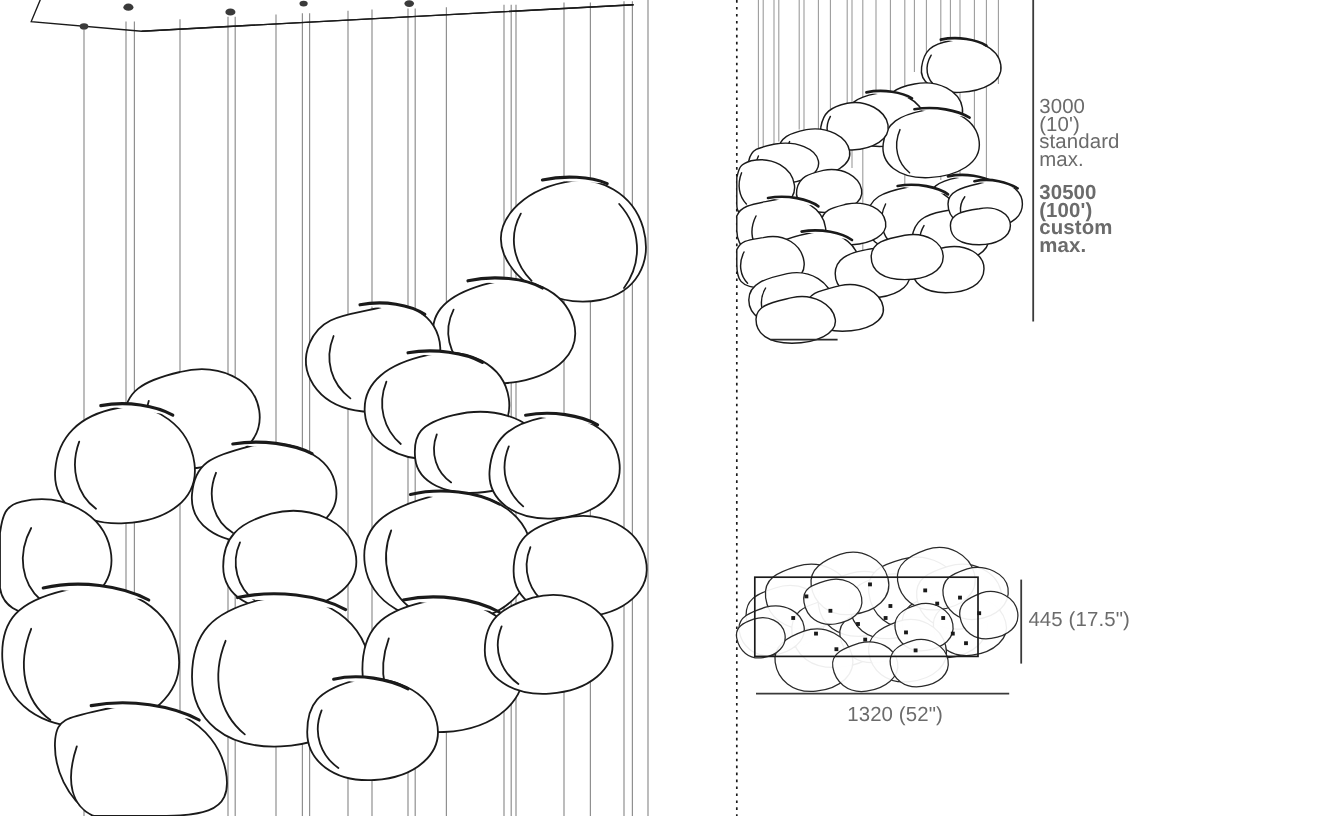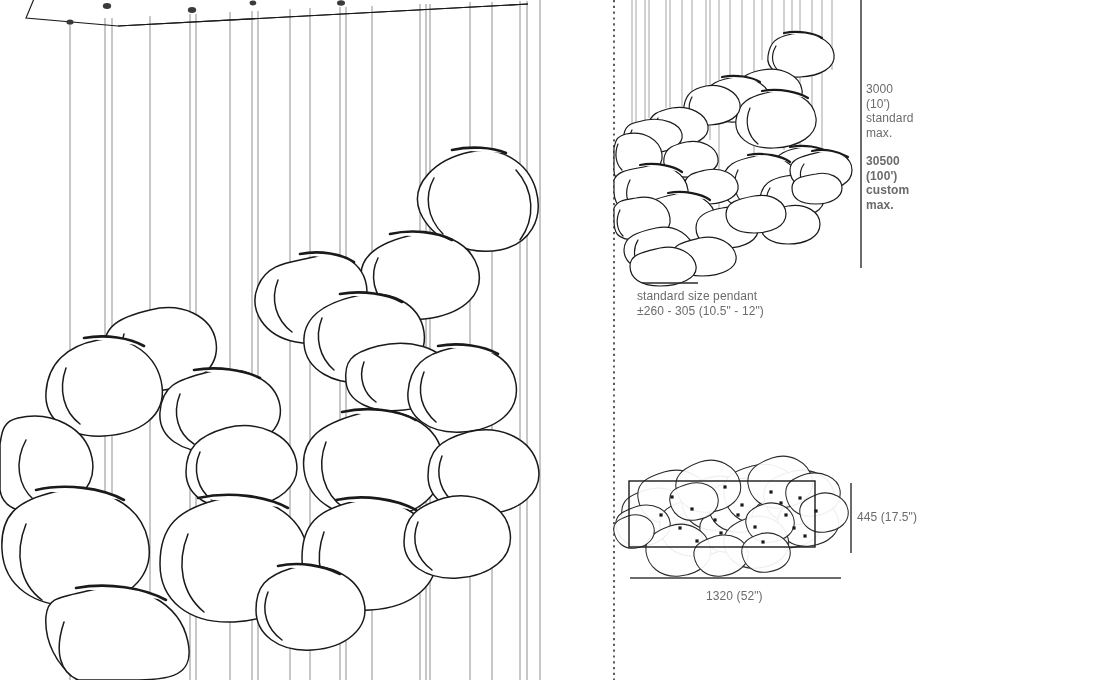--- a/index.html
+++ b/index.html
@@ -1,20 +1,20 @@
 <!DOCTYPE html>
 <html><head>
 <meta charset="utf-8">
 <style>
   html,body{margin:0;padding:0;background:#ffffff;}
   body{width:1110px;height:680px;position:relative;overflow:hidden;
        font-family:"Liberation Sans","DejaVu Sans",sans-serif;}
   .stage{position:absolute;inset:0;width:1110px;height:680px;}
   svg{display:block;}
-  .lbl{position:absolute;color:#6b6b6b;font-size:12px;line-height:14.5px;white-space:pre;letter-spacing:.1px;}
+  .lbl{position:absolute;color:#6b6b6b;font-size:17px;line-height:14.5px;white-space:pre;letter-spacing:.1px;}
   #lbl-h-standard{left:866px;top:82px;}
   #lbl-h-custom{left:866px;top:154px;font-weight:bold;}
   #lbl-pendant{left:637px;top:289px;line-height:14.5px;}
   #lbl-depth{left:857px;top:510px;}
   #lbl-width{left:706px;top:589px;}
 </style>
 </head>
 <body>
 
 <div class="stage">
@@ -350,20 +350,18 @@
   <div class="lbl" id="lbl-h-standard">3000
 (10')
 standard
 max.</div>
 
   <div class="lbl" id="lbl-h-custom">30500
 (100')
 custom
 max.</div>
 
-  <div class="lbl" id="lbl-pendant">standard size pendant
-±260 - 305 (10.5" - 12")</div>
 
   <div class="lbl" id="lbl-depth">445 (17.5")</div>
 
   <div class="lbl" id="lbl-width">1320 (52")</div>
 
 </div>
 
 </body></html>

